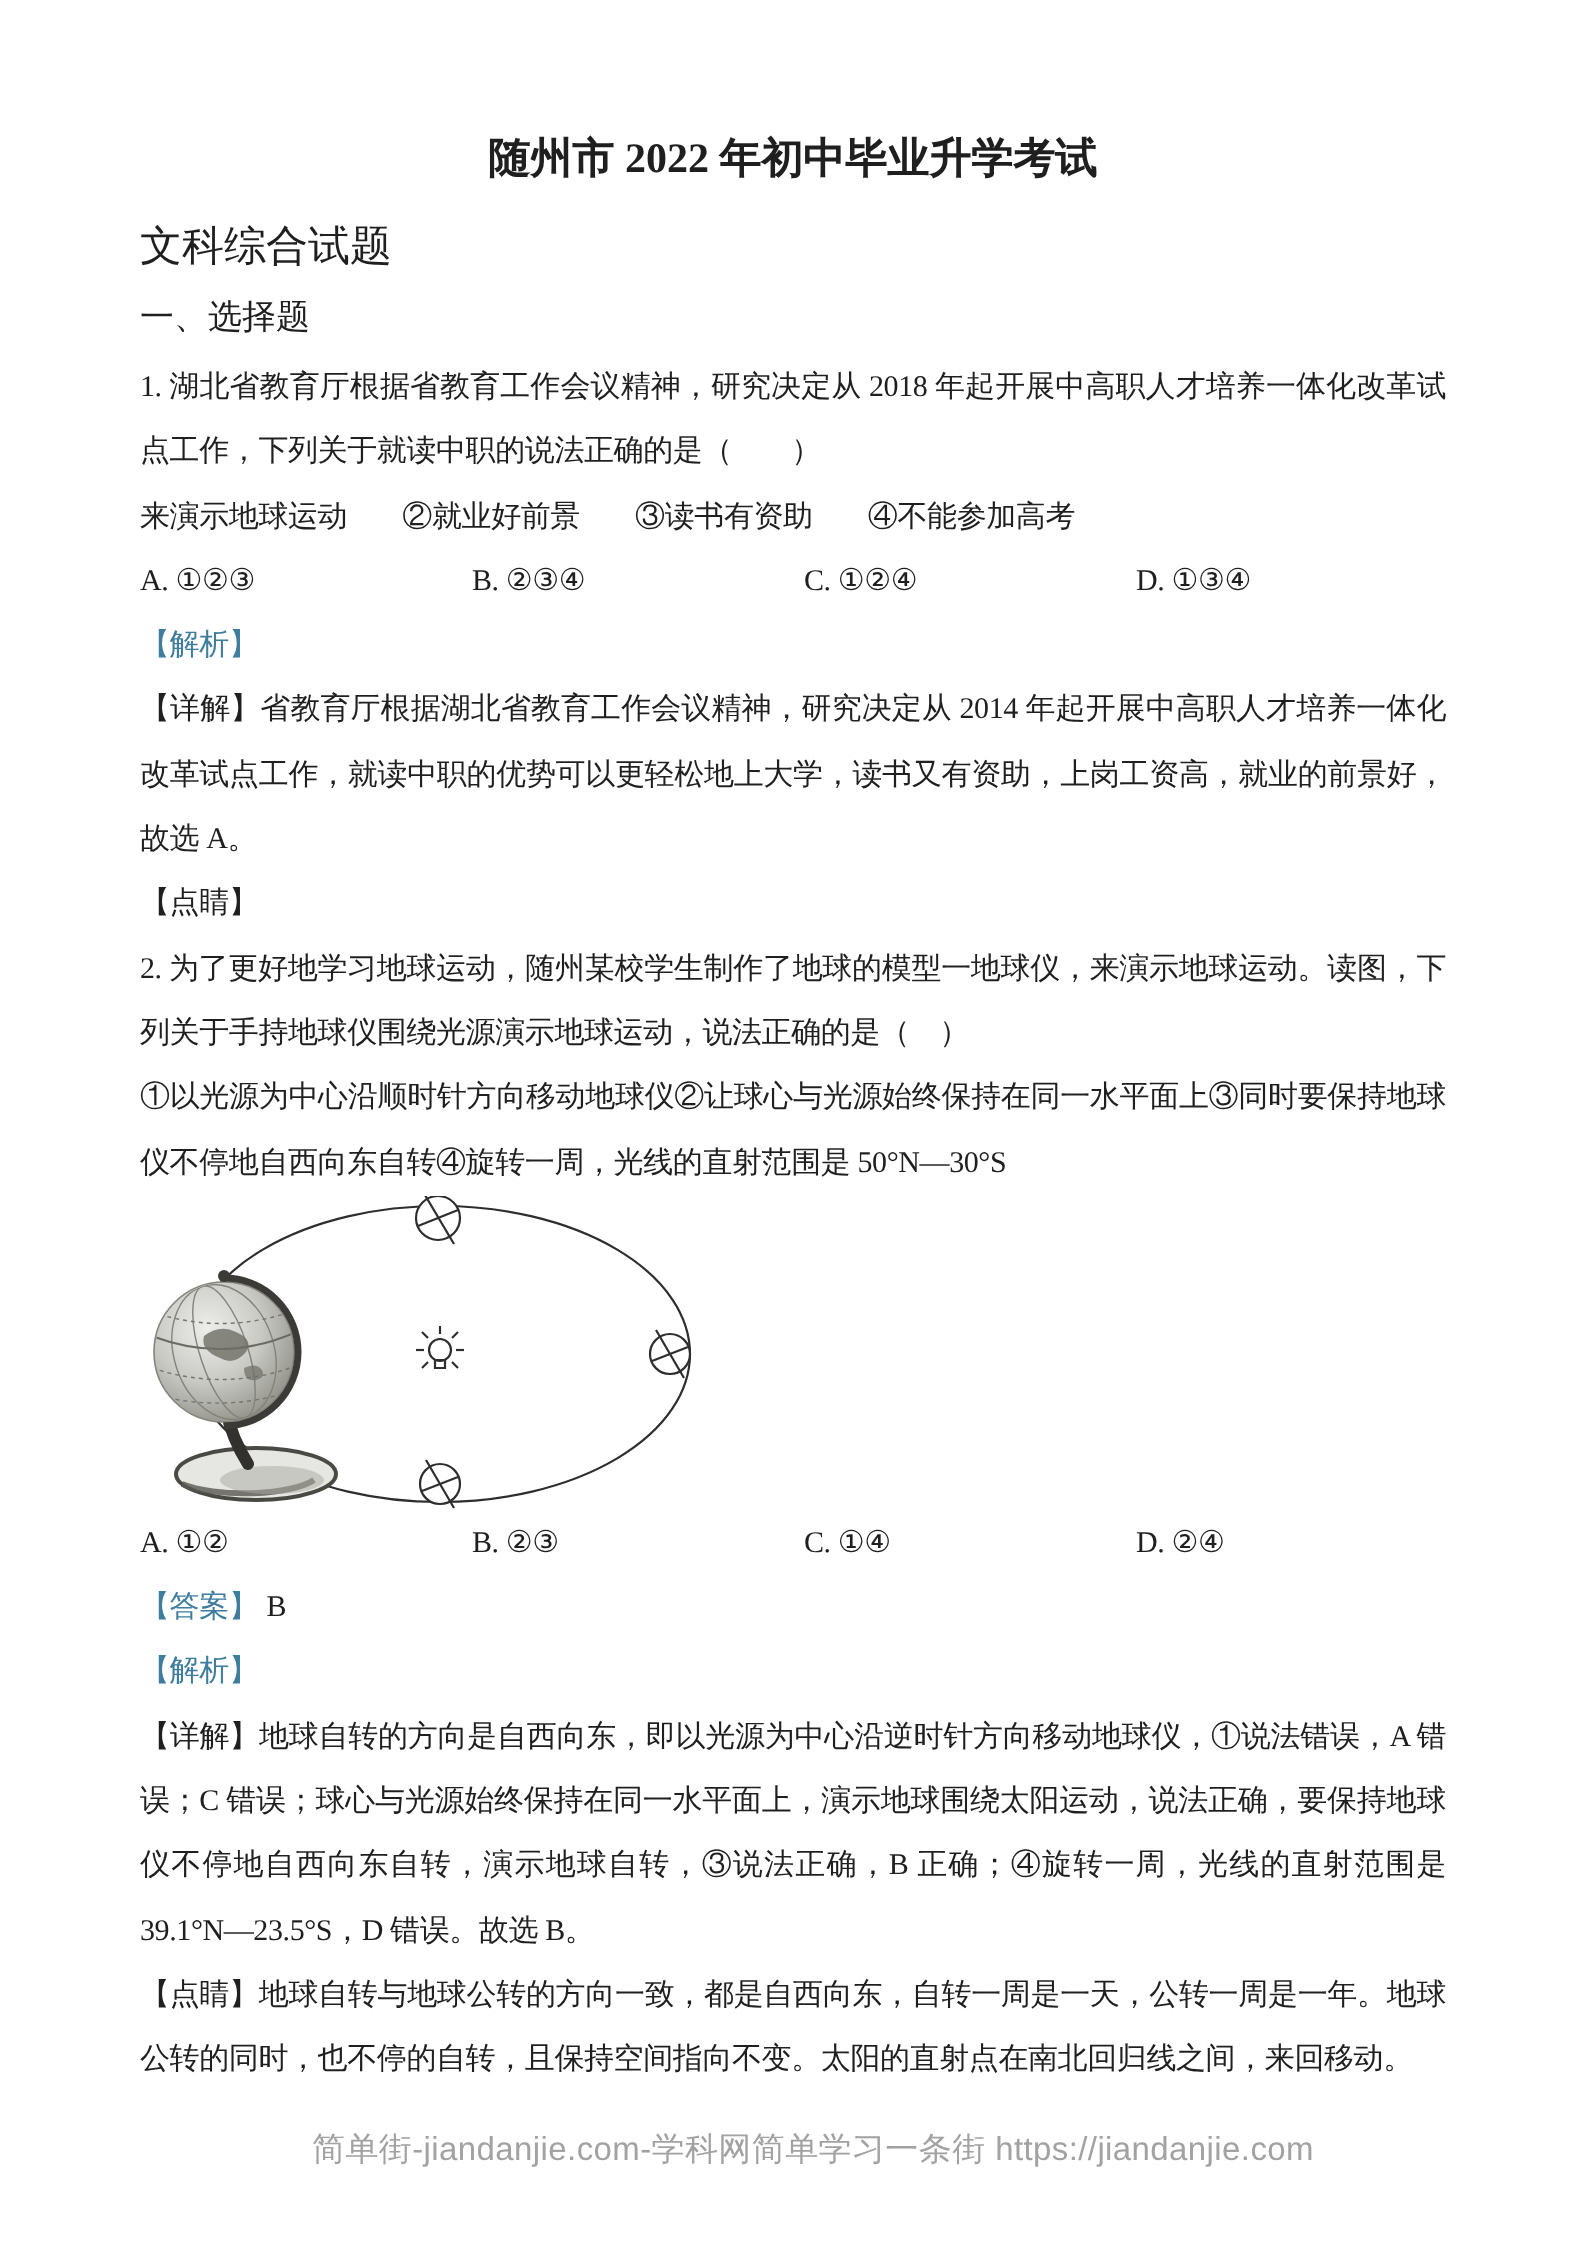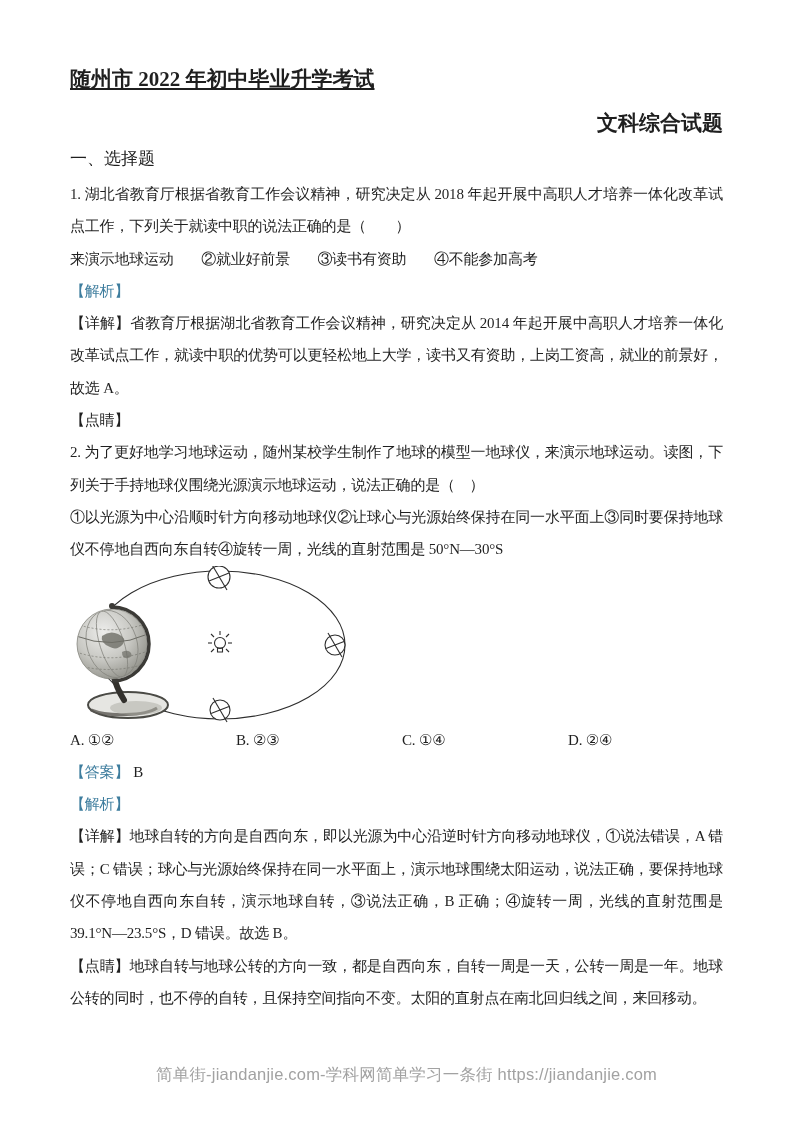--- a/index.html
+++ b/index.html
@@ -8,25 +8,25 @@
     position: relative;
     width: 793px;
     height: 1122px;
     background: #ffffff;
     overflow: hidden;
     font-family: "Liberation Serif", "DejaVu Serif", serif;
     color: #1f1f1f;
   }
   .content { padding: 64px 70px 0 70px; }
   .doc-title {
-    font-size: 21px; font-weight: bold; 
-    line-height: 30px; margin: 0 0 14px 0; text-decoration: underline;
+    font-size: 21px; font-weight: bold; text-align: center;
+    line-height: 30px; margin: 0 0 14px 0;
   }
   .doc-subtitle {
-    font-size: 21px; font-weight: bold; text-align: right;
+    font-size: 21px; font-weight: normal; text-align: left;
     line-height: 30px; margin: 0 0 8px 0;
   }
   .section-heading {
     font-size: 17px; font-weight: normal;
     line-height: 26px; margin: 0 0 6px 0;
   }
   .para {
     font-size: 15px; line-height: 32.3px; margin: 0;
     text-align: justify; letter-spacing: -0.2px;
   }
@@ -62,20 +62,26 @@
 
     <p class="para">1. 湖北省教育厅根据省教育工作会议精神，研究决定从 2018 年起开展中高职人才培养一体化改革试点工作，下列关于就读中职的说法正确的是（　　）</p>
 
     <div class="items-row">
       <span class="item">来演示地球运动</span>
       <span class="item">②就业好前景</span>
       <span class="item">③读书有资助</span>
       <span class="item">④不能参加高考</span>
     </div>
 
+    <div class="options-row">
+      <span class="opt">A. ①②③</span>
+      <span class="opt">B. ②③④</span>
+      <span class="opt">C. ①②④</span>
+      <span class="opt">D. ①③④</span>
+    </div>
 
 
     <p class="para"><span class="label-blue">【解析】</span><span></span></p>
 
     <p class="para"><span>【详解】</span><span>省教育厅根据湖北省教育工作会议精神，研究决定从 2014 年起开展中高职人才培养一体化改革试点工作，就读中职的优势可以更轻松地上大学，读书又有资助，上岗工资高，就业的前景好，故选 A。</span></p>
 
     <p class="para"><span>【点睛】</span><span></span></p>
 
     <p class="para">2. 为了更好地学习地球运动，随州某校学生制作了地球的模型一地球仪，来演示地球运动。读图，下列关于手持地球仪围绕光源演示地球运动，说法正确的是（　）</p>
 

